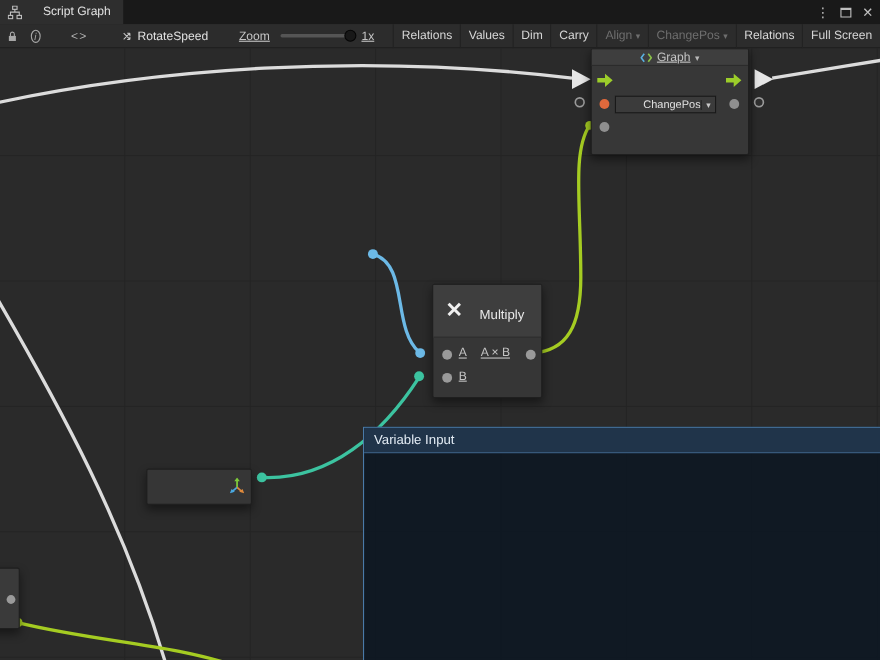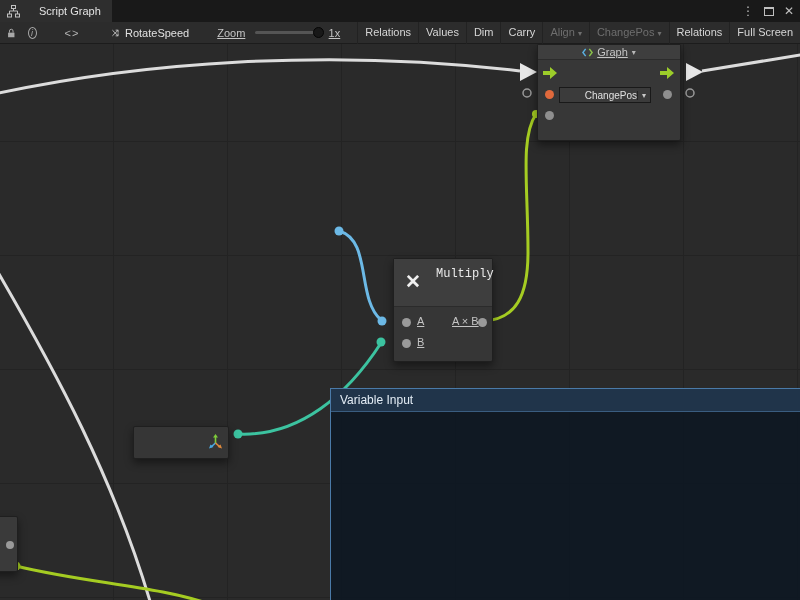--- a/index.html
+++ b/index.html
@@ -162,25 +162,25 @@
         <span class="dd-caret">▾</span>
       </div>
       <span class="dot" style="left:125px;top:45px;background:#8f8f8f;"></span>
       <span class="dot" style="left:7px;top:66px;background:#8f8f8f;"></span>
     </div>
 
 
     <div class="node" style="left:393px;top:214px;width:100px;height:104px;background:#363636;">
       <div class="node-head" style="height:48px;position:relative;">
         <span class="xglyph abs" style="left:11px;top:11px;">✕</span>
-        <span class="t12 abs" style="left:42px;top:8px;font-family:Liberation Mono, monospace;">Multiply</span>
+        <span class="t12 abs" style="left:42px;top:20px;">Multiply</span>
       </div>
       <span class="dot" style="left:8px;top:59px;background:#9a9a9a;"></span>
       <span class="t11 dim abs" style="left:23px;top:56px;">A</span>
-      <span class="t11 dim abs" style="left:58px;top:56px;text-align:center;">A × B</span>
+      <span class="t11 dim abs" style="left:43px;top:56px;text-align:center;">A × B</span>
       <span class="dot" style="left:84px;top:59px;background:#9a9a9a;"></span>
       <span class="dot" style="left:8px;top:80px;background:#9a9a9a;"></span>
       <span class="t11 dim abs" style="left:23px;top:77px;">B</span>
     </div>
 
     <div class="nodewrap" style="left:133px;top:327px;width:96px;height:88px;">
       <div class="block" style="top:55px;height:33px;background:#363636;">
         <svg class="abs" style="left:74px;top:7px;" width="15" height="15" viewBox="0 0 15 15">
           <path d="M7.5 9 V2" stroke="#7ecb3a" stroke-width="1.6"></path>
           <polygon points="5,3.5 7.5,0 10,3.5" fill="#7ecb3a"></polygon>

